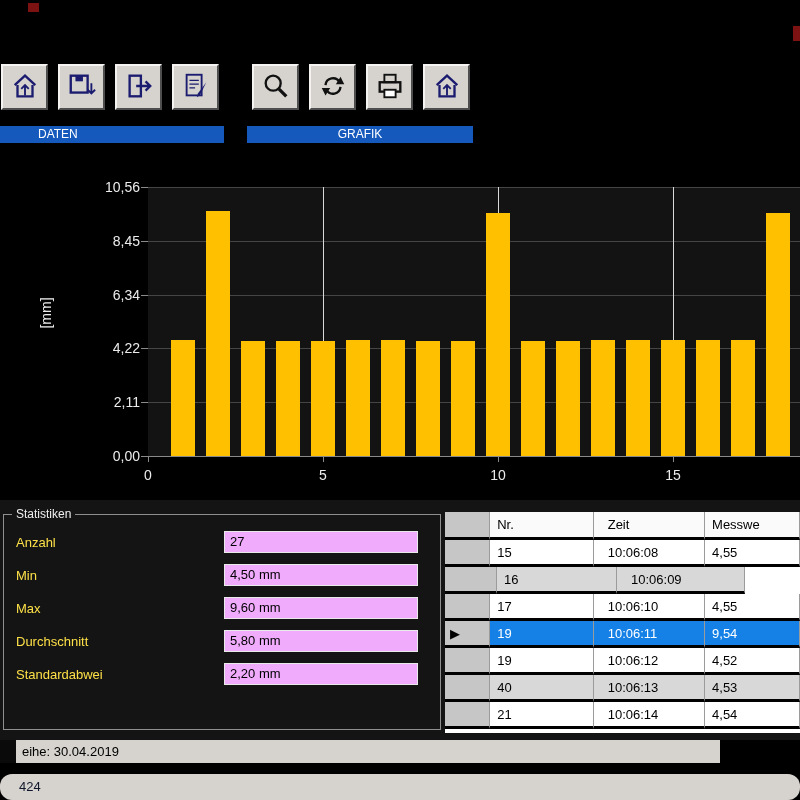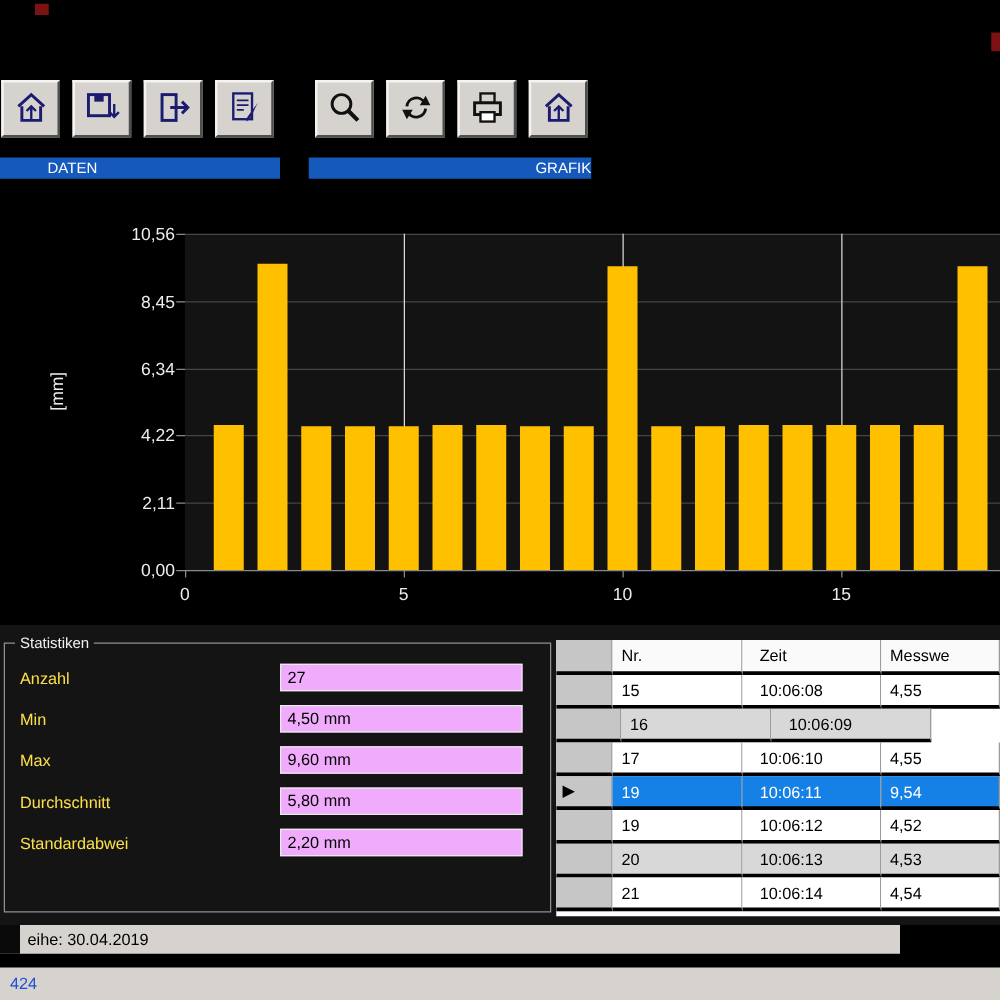--- a/index.html
+++ b/index.html
@@ -12,21 +12,21 @@
   
   .tbtn{position:absolute;top:64px;width:47px;height:46px;background:#d6d3ce;box-sizing:border-box;
         border-top:2px solid #f4f3f1;border-left:2px solid #f4f3f1;
         border-right:2px solid #4e4e4e;border-bottom:2px solid #4e4e4e;
         display:flex;align-items:center;justify-content:center;cursor:pointer;padding:0;}
   .b1{left:1px}.b2{left:58px}.b3{left:115px}.b4{left:172px}
   .b5{left:252px}.b6{left:309px}.b7{left:366px}.b8{left:423px}
   .group-label{position:absolute;top:126px;height:17px;background:#1659bd;color:#fff;
                font-size:12px;line-height:17px;box-sizing:border-box;}
   .label-daten{left:0;width:224px;padding-left:38px;}
-  .label-grafik{left:247px;width:226px;text-align:right;}
+  .label-grafik{left:247px;width:226px;text-align:center;}
   
   .chart{position:absolute;left:0;top:155px;width:800px;height:345px;background:#000;}
   .plot{position:absolute;left:148px;top:32px;width:652px;height:269px;background:#131313;}
   .hgrid{position:absolute;left:0;width:652px;height:1px;background:#454545;}
   .hgrid.axis{background:#8a8a8a;}
   .vline{position:absolute;top:0;width:1px;height:269px;background:#d8d8d8;z-index:1;}
   .bar{position:absolute;bottom:0;width:24px;z-index:2;}
   .ytickmark{position:absolute;left:-7px;width:7px;height:1px;background:#8a8a8a;}
   .xtickmark{position:absolute;top:269px;width:1px;height:6px;background:#8a8a8a;}
   .yticks{position:absolute;left:82px;top:32px;width:58px;height:269px;}
@@ -60,21 +60,21 @@
   .row-normal .cell{background:#fff;}
   .row-alt .cell{background:#d8d8d8;text-align:center;}
   .row-selected .cell{background:#1581e6;color:#fff;}
   .row-normal .c-sel,.row-alt .c-sel,.row-selected .c-sel{background:#c6c6c6;color:#000;}
   
   .status1{position:absolute;left:0;top:740px;width:720px;height:23px;background:#d6d3ce;
            color:#000;font-size:13px;line-height:23px;}
   .status1-notch{position:absolute;left:0;top:0;width:16px;height:23px;background:#0a0a0a;}
   .status1-text{position:absolute;left:22px;}
   .status2{position:absolute;left:0;top:774px;width:800px;height:26px;background:#d6d3ce;
-           color:#1d4ed8;font-size:13px;line-height:26px;padding-left:8px;box-sizing:border-box;}
+           color:#0f172a;font-size:13px;line-height:26px;padding-left:19px;box-sizing:border-box;border-radius:12px;}
 </style>
 </head>
 <body>
 
 <div class="app">
 
   <div class="titlebar">
     <div class="red-chip"></div>
   </div>
   <div class="red-sliver"></div>
@@ -242,21 +242,21 @@
         <div class="cell c-wert">9,54</div>
       </div>
       <div class="trow row-normal">
         <div class="cell c-sel"></div>
         <div class="cell c-nr">19</div>
         <div class="cell c-zeit">10:06:12</div>
         <div class="cell c-wert">4,52</div>
       </div>
       <div class="trow row-alt">
         <div class="cell c-sel"></div>
-        <div class="cell c-nr">20</div>
+        <div class="cell c-nr">40</div>
         <div class="cell c-zeit">10:06:13</div>
         <div class="cell c-wert">4,53</div>
       </div>
       <div class="trow row-normal">
         <div class="cell c-sel"></div>
         <div class="cell c-nr">21</div>
         <div class="cell c-zeit">10:06:14</div>
         <div class="cell c-wert">4,54</div>
       </div>
     </div>

